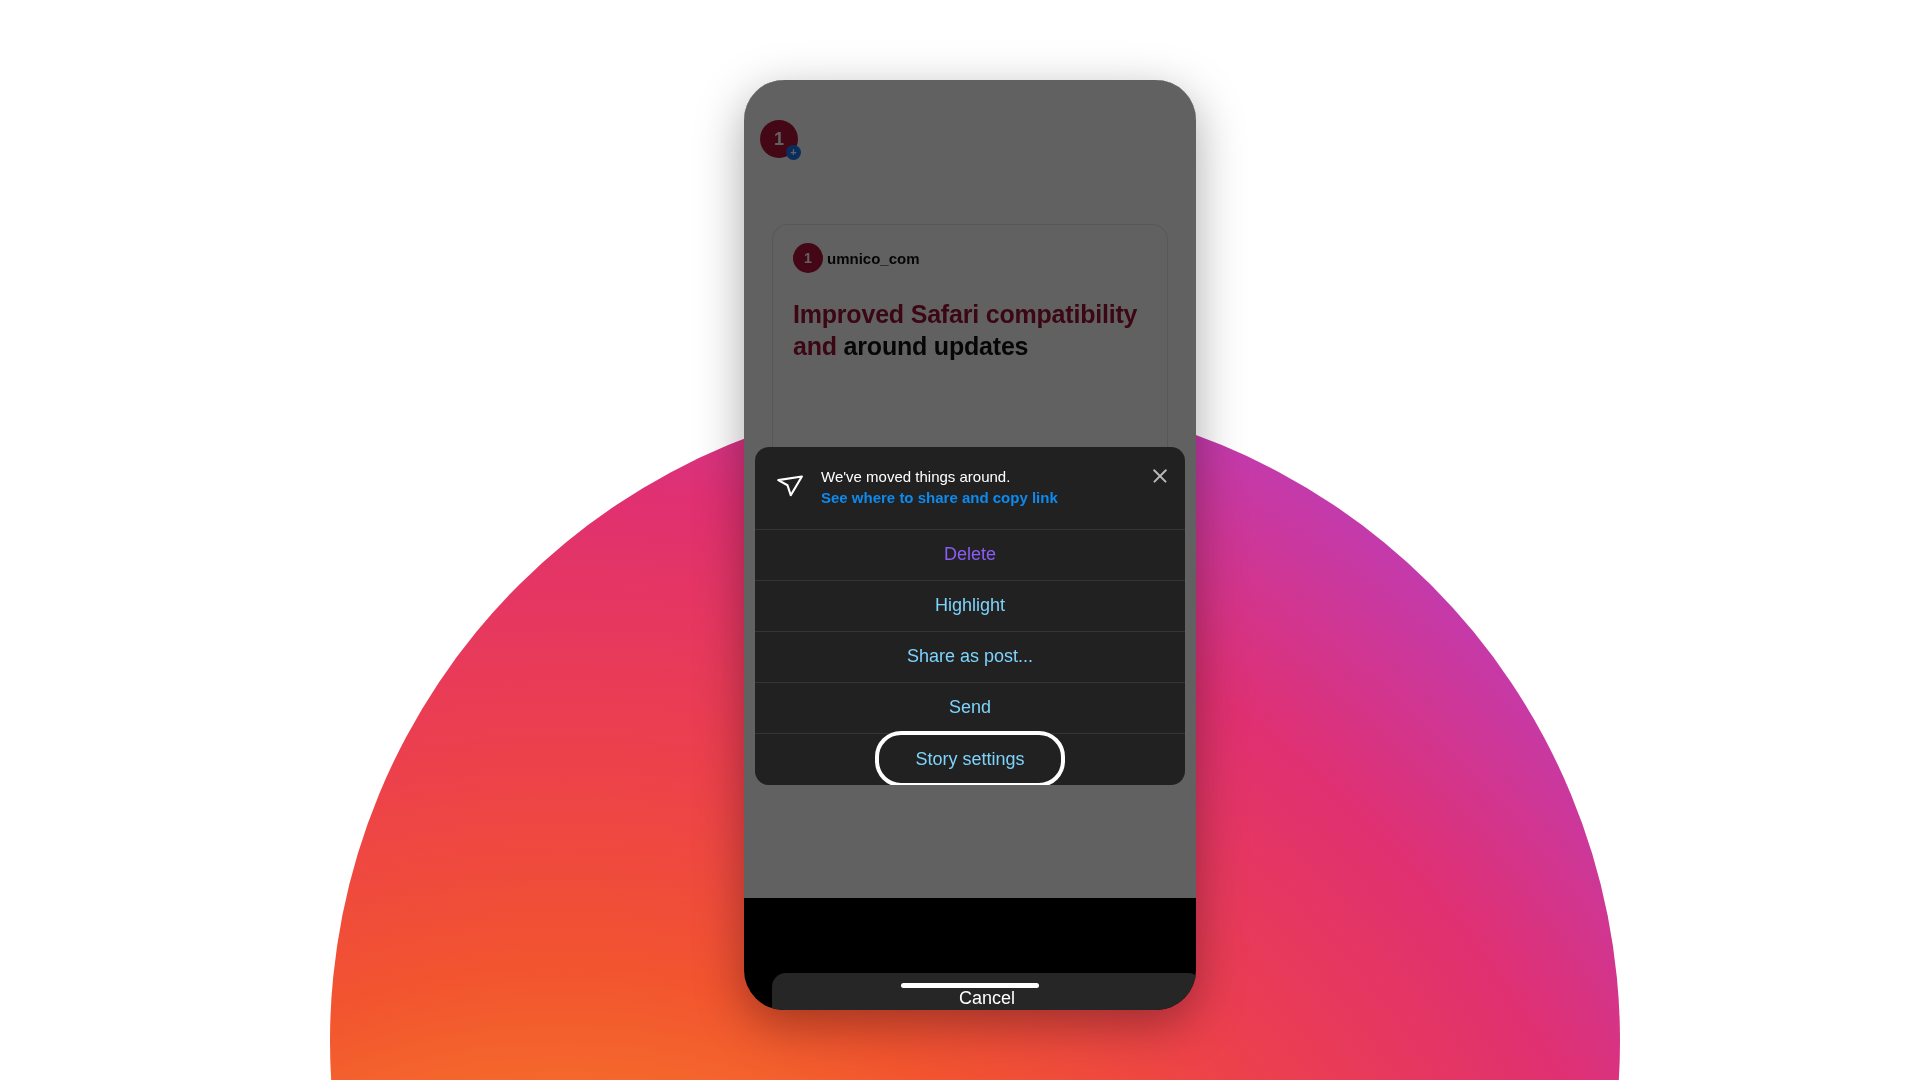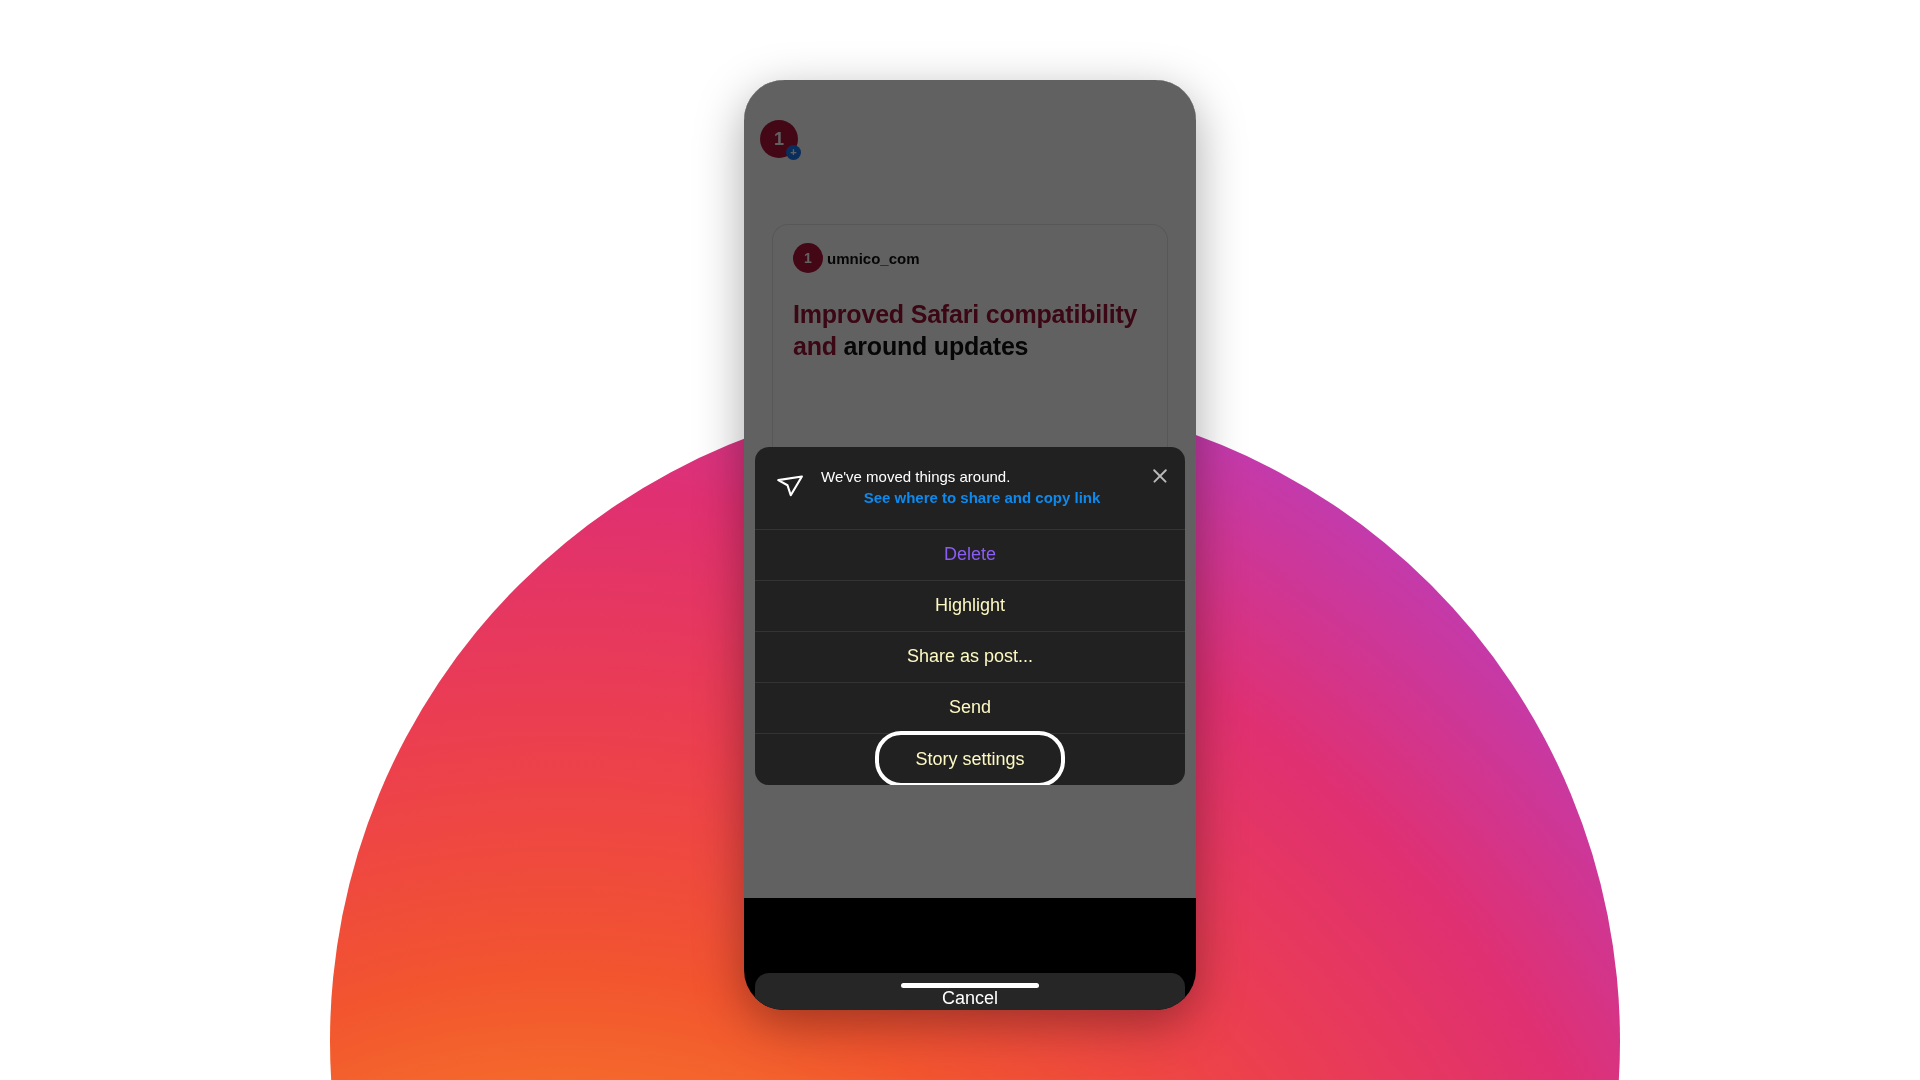--- a/index.html
+++ b/index.html
@@ -196,21 +196,20 @@
     line-height:1.35;
   }
   #banner-link {
     display:block;
     color:#0d8aee;
     font-size:15px;
     font-weight:700;
     line-height:1.35;
     margin-top:1px;
     cursor:pointer;
-    text-align:center;
   }
   #banner-close {
     position:absolute;
     right:16px; top:20px;
     width:18px; height:18px;
     cursor:pointer;
   }
   #banner-close::before, #banner-close::after {
     content:"";
     position:absolute;
@@ -220,39 +219,39 @@
     border-radius:2px;
   }
   #banner-close::before { transform:rotate(45deg); }
   #banner-close::after  { transform:rotate(-45deg); }
 
   
   .sheet-row {
     height:51px;
     display:flex; align-items:center; justify-content:center;
     border-top:1px solid rgba(255,255,255,0.085);
-    color:#fef9c3;
+    color:#7dd3fc;
     font-size:18px;
     cursor:pointer;
     position:relative;
   }
   .sheet-row.destructive { color:#8b5cf6; }
   .sheet-row.focused .row-label {
     display:inline-block;
     border:4px solid #ffffff;
     border-radius:26px;
     padding:15px 36px;
     line-height:1;
   }
   .sheet-row.focused { height:52px; }
 
   
   #cancel-sheet {
     position:absolute;
-    left:11px; top:893px;
+    left:28px; top:893px;
     width:430px;
     height:50px;
     background:#262626;
     border-radius:14px;
     display:flex; align-items:center; justify-content:center;
     color:#ffffff;
     font-size:18px;
     cursor:pointer;
     z-index:10;
   }

